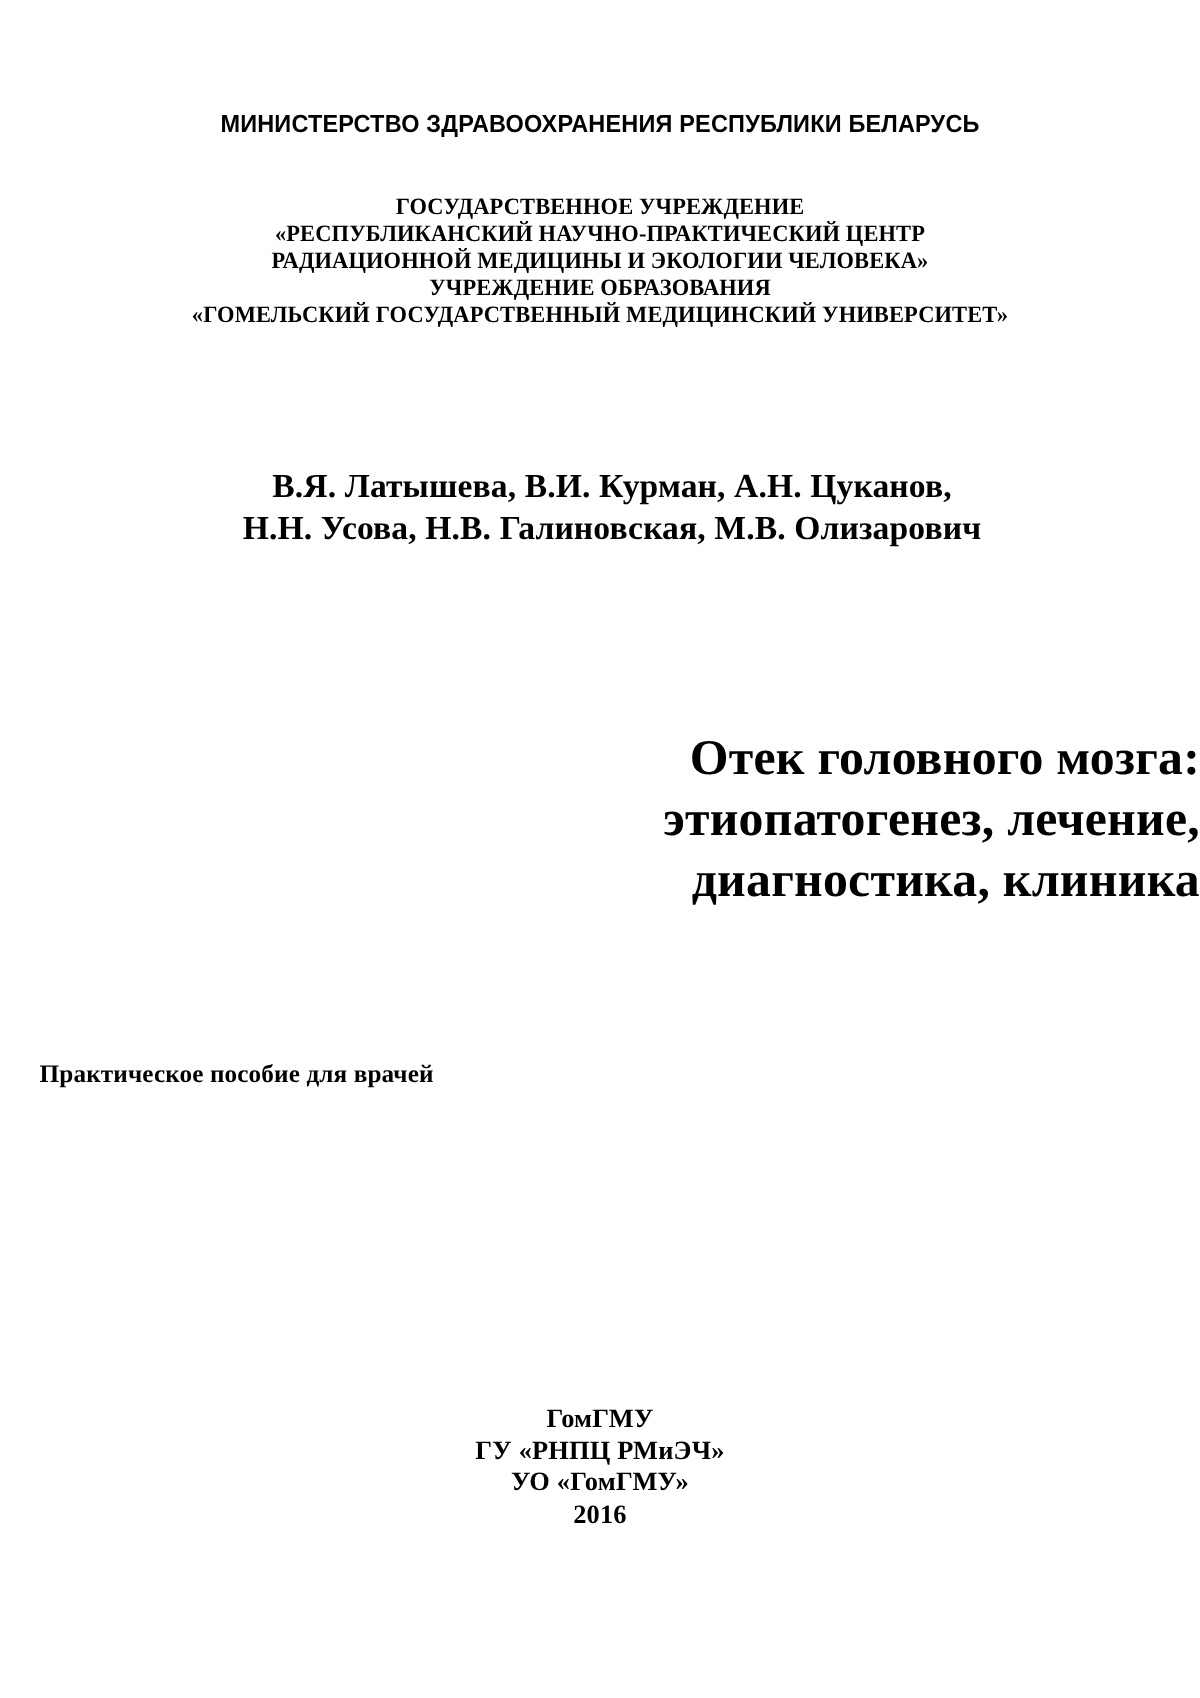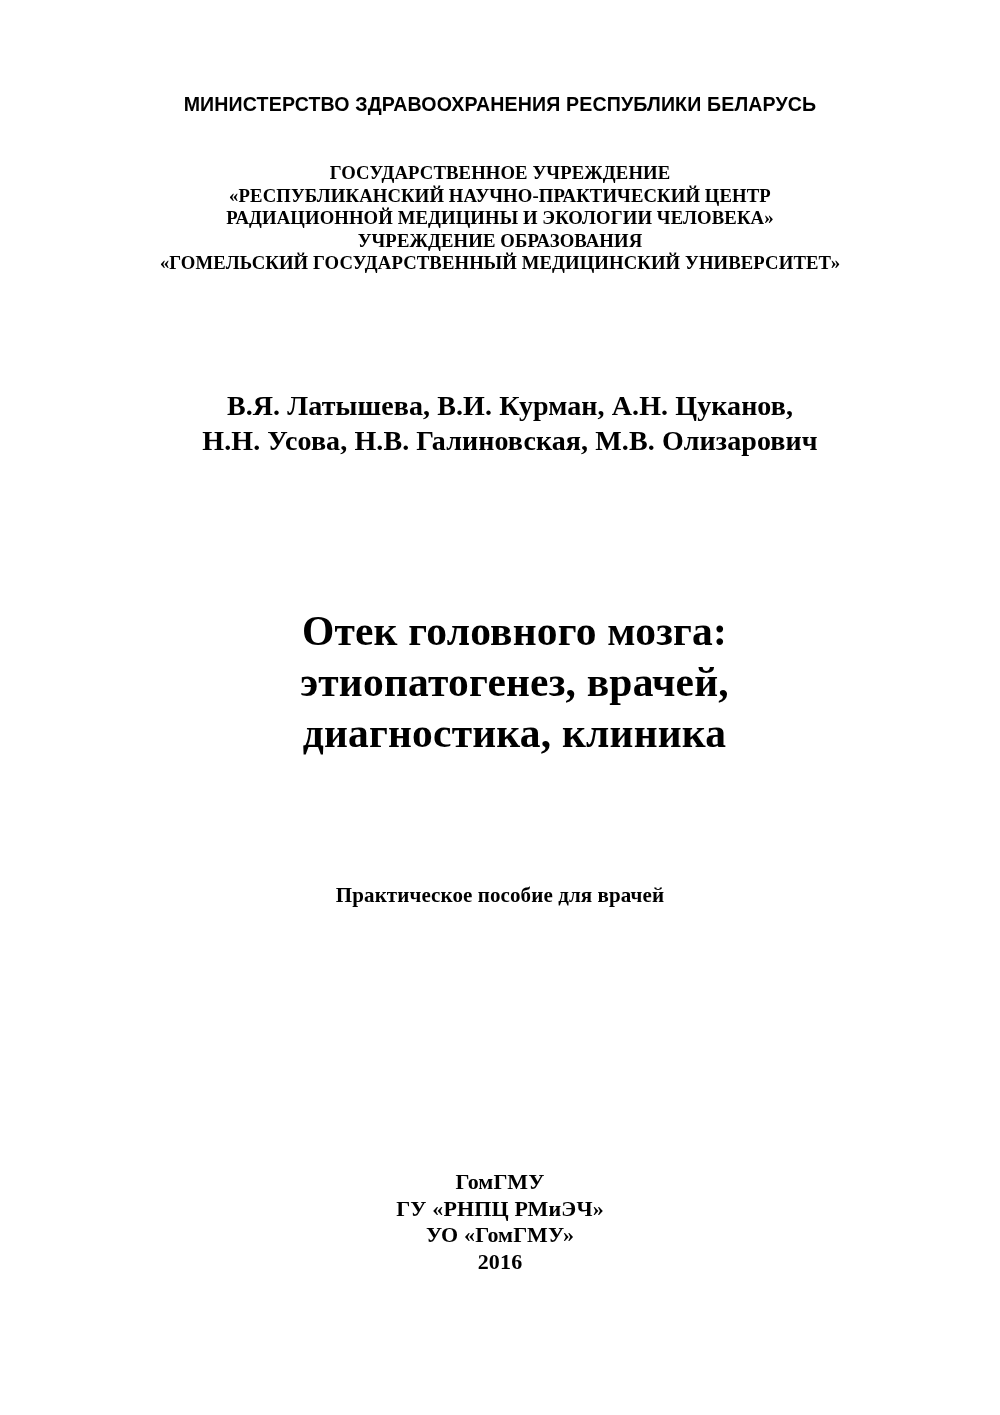--- a/index.html
+++ b/index.html
@@ -71,44 +71,44 @@
   .authors-block .author-row {
     white-space: nowrap;
   }
 
   
   .title-block {
     position: absolute;
     top: 606px;
     left: 0;
     right: 0;
-    text-align: center;
+    text-align: right;
     font-family: "Liberation Serif", "DejaVu Serif", serif;
     font-weight: bold;
     font-size: 41.5px;
     line-height: 51px;
     letter-spacing: 0.2px;
     margin-left: 29px;
   }
   .title-block .title-row {
     white-space: nowrap;
   }
 
   
   .subtitle-line {
     position: absolute;
     top: 883px;
     left: 0;
     right: 0;
-    text-align: center;
     font-family: "Liberation Serif", "DejaVu Serif", serif;
     font-weight: bold;
     font-size: 21px;
     letter-spacing: 0.1px;
     white-space: nowrap;
+    padding-left: 33px;
   }
 
   
   .imprint-block {
     position: absolute;
     top: 1169px;
     left: 0;
     right: 0;
     text-align: center;
     font-family: "Liberation Serif", "DejaVu Serif", serif;
@@ -136,21 +136,21 @@
     <div class="inst-row">«ГОМЕЛЬСКИЙ ГОСУДАРСТВЕННЫЙ МЕДИЦИНСКИЙ УНИВЕРСИТЕТ»</div>
   </div>
 
   <div class="authors-block">
     <div class="author-row">В.Я. Латышева, В.И. Курман, А.Н. Цуканов,</div>
     <div class="author-row">Н.Н. Усова, Н.В. Галиновская, М.В. Олизарович</div>
   </div>
 
   <div class="title-block">
     <div class="title-row">Отек головного мозга:</div>
-    <div class="title-row">этиопатогенез, врачей,</div>
+    <div class="title-row">этиопатогенез, лечение,</div>
     <div class="title-row">диагностика, клиника</div>
   </div>
 
   <div class="subtitle-line">Практическое пособие для врачей</div>
 
   <div class="imprint-block">
     <div class="imprint-row">ГомГМУ</div>
     <div class="imprint-row">ГУ «РНПЦ РМиЭЧ»</div>
     <div class="imprint-row">УО «ГомГМУ»</div>
     <div class="imprint-row">2016</div>

